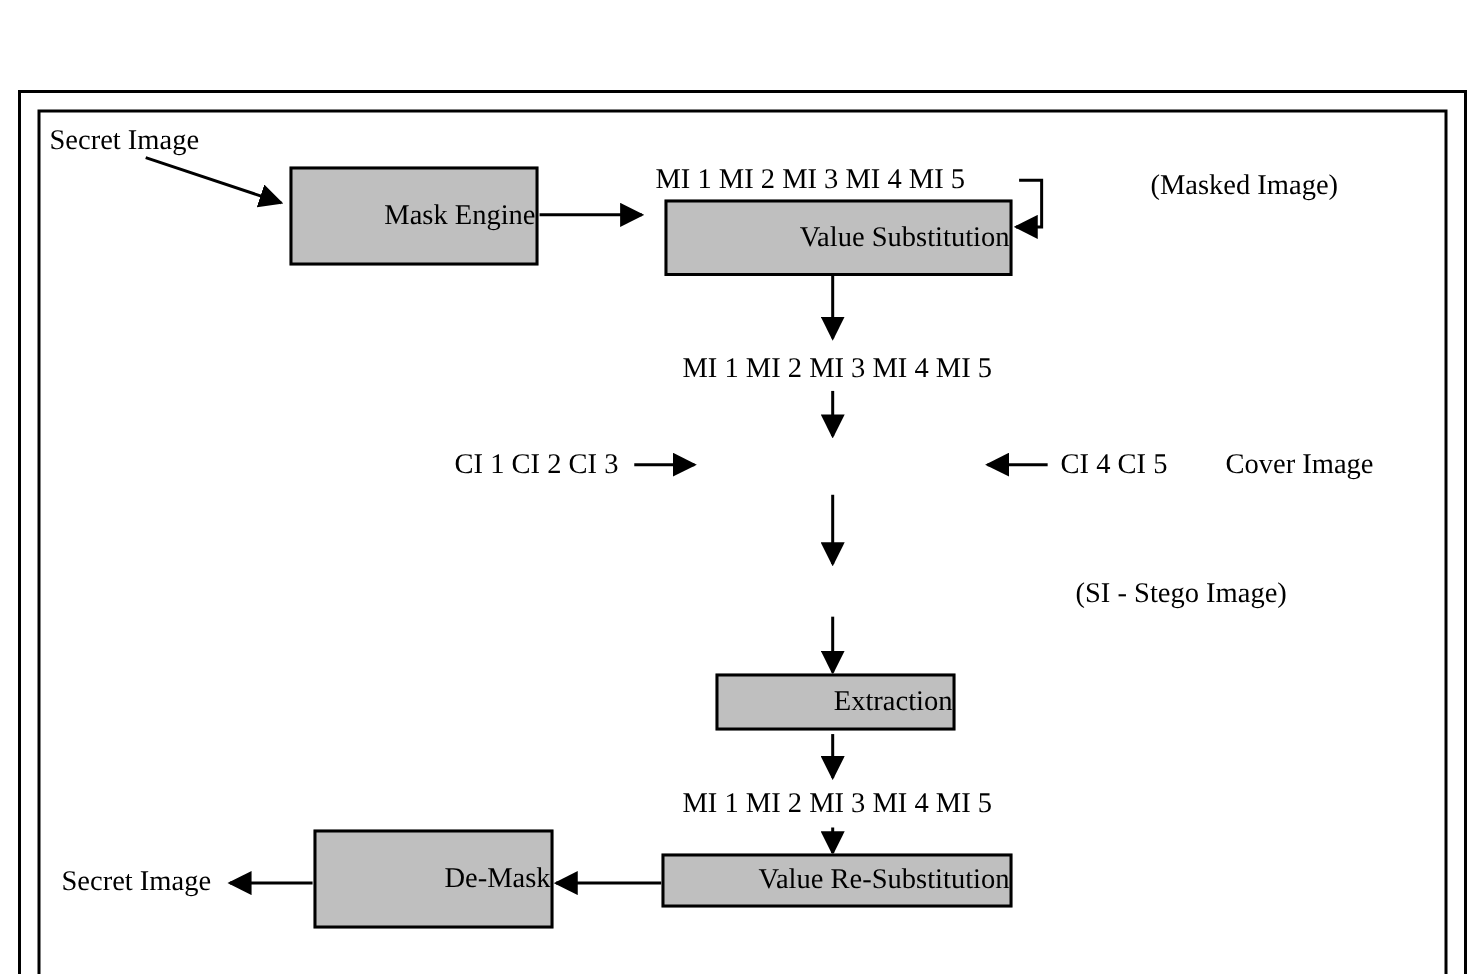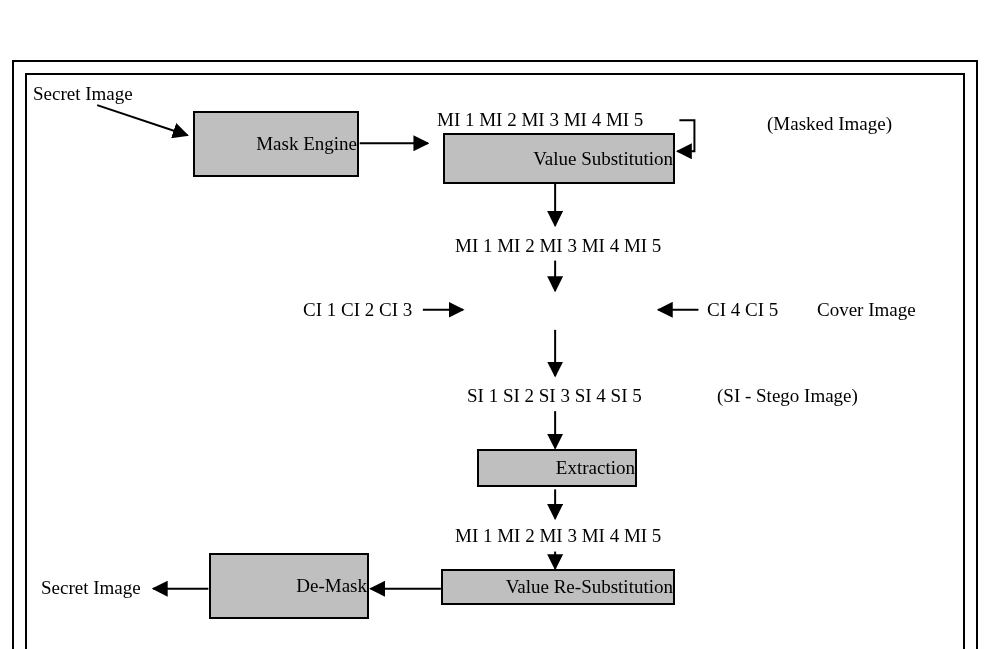--- a/index.html
+++ b/index.html
@@ -102,21 +102,20 @@
 
       <div class="label" style="left:410px; top:34px;">MI 1  MI 2  MI 3  MI 4  MI 5</div>
       <div class="label" style="left:740px; top:38px;">(Masked Image)</div>
 
       <div class="label" style="left:428px; top:160px;">MI 1  MI 2  MI 3  MI 4  MI 5</div>
 
       <div class="label" style="left:276px; top:224px;">CI 1  CI 2  CI 3</div>
       <div class="label" style="left:680px; top:224px;">CI 4  CI 5</div>
       <div class="label" style="left:790px; top:224px;">Cover Image</div>
 
-      <div class="label" style="left:440px; top:310px;">SI 1  SI 2  SI 3  SI 4  SI 5</div>
       <div class="label" style="left:690px; top:310px;">(SI - Stego Image)</div>
 
       <div class="label" style="left:428px; top:450px;">MI 1  MI 2  MI 3  MI 4  MI 5</div>
 
       <div class="label" style="left:14px; top:502px;">Secret Image</div>
 
       <div class="box" style="left:166px; top:36px; width:166px; height:66px;">
         <span>Mask Engine</span>
       </div>
 

